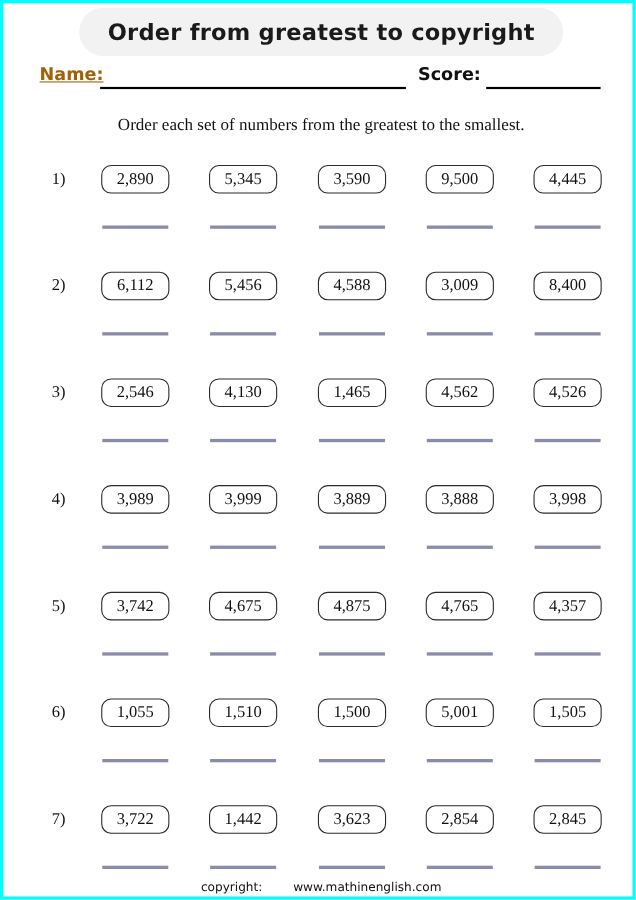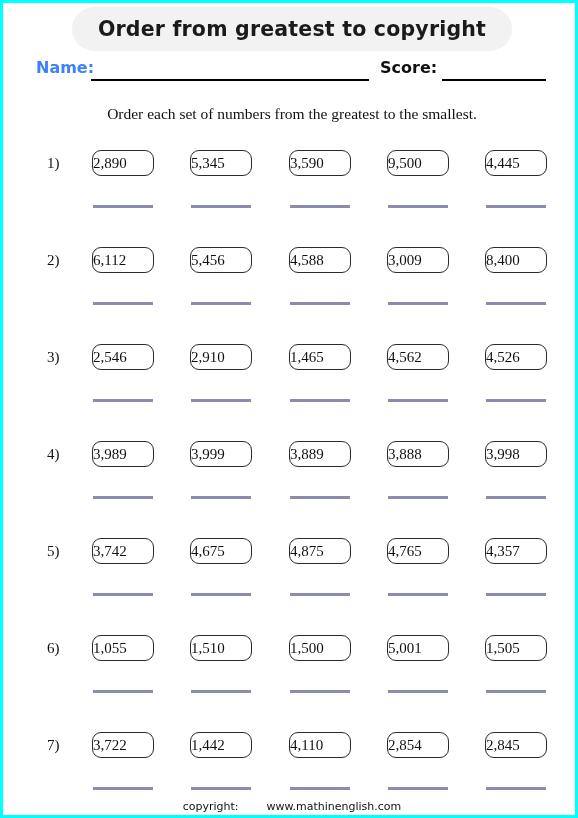--- a/index.html
+++ b/index.html
@@ -46,21 +46,22 @@
     color: #1a1a1a;
   }
   
   #name-label {
     position: absolute;
     left: 33px;
     top: 55px;
     font-family: "DejaVu Sans", sans-serif;
     font-size: 16px;
     font-weight: bold;
-    color: #3b82f6;
+    color: #a16207;
+    text-decoration: underline;
   }
   #name-line {
     position: absolute;
     left: 88px;
     top: 76px;
     width: 278px;
     height: 0;
     border-bottom: 2px solid #000000;
   }
   #score-label {
@@ -122,20 +123,21 @@
   .num-box {
     position: absolute;
     top: 5px;
     left: 0;
     width: 62px;
     height: 26px;
     box-sizing: border-box;
     border: 1.3px solid #2b2b2b;
     border-radius: 9px;
     background: #ffffff;
+    text-align: center;
     line-height: 24px;
     font-family: "Liberation Serif", "DejaVu Serif", serif;
     font-size: 15px;
     color: #111111;
   }
   .answer-line {
     position: absolute;
     top: 60px;
     left: 1px;
     width: 60px;
@@ -221,21 +223,21 @@
           <div class="answer-line"></div>
         </div>
       </div>
       <div class="row" style="top: 336px;">
         <div class="row-number">3)</div>
         <div class="cell" style="left: 89px;">
           <div class="num-box">2,546</div>
           <div class="answer-line"></div>
         </div>
         <div class="cell" style="left: 187px;">
-          <div class="num-box">2,910</div>
+          <div class="num-box">4,130</div>
           <div class="answer-line"></div>
         </div>
         <div class="cell" style="left: 286px;">
           <div class="num-box">1,465</div>
           <div class="answer-line"></div>
         </div>
         <div class="cell" style="left: 384px;">
           <div class="num-box">4,562</div>
           <div class="answer-line"></div>
         </div>
@@ -317,21 +319,21 @@
         <div class="row-number">7)</div>
         <div class="cell" style="left: 89px;">
           <div class="num-box">3,722</div>
           <div class="answer-line"></div>
         </div>
         <div class="cell" style="left: 187px;">
           <div class="num-box">1,442</div>
           <div class="answer-line"></div>
         </div>
         <div class="cell" style="left: 286px;">
-          <div class="num-box">4,110</div>
+          <div class="num-box">3,623</div>
           <div class="answer-line"></div>
         </div>
         <div class="cell" style="left: 384px;">
           <div class="num-box">2,854</div>
           <div class="answer-line"></div>
         </div>
         <div class="cell" style="left: 482px;">
           <div class="num-box">2,845</div>
           <div class="answer-line"></div>
         </div>

